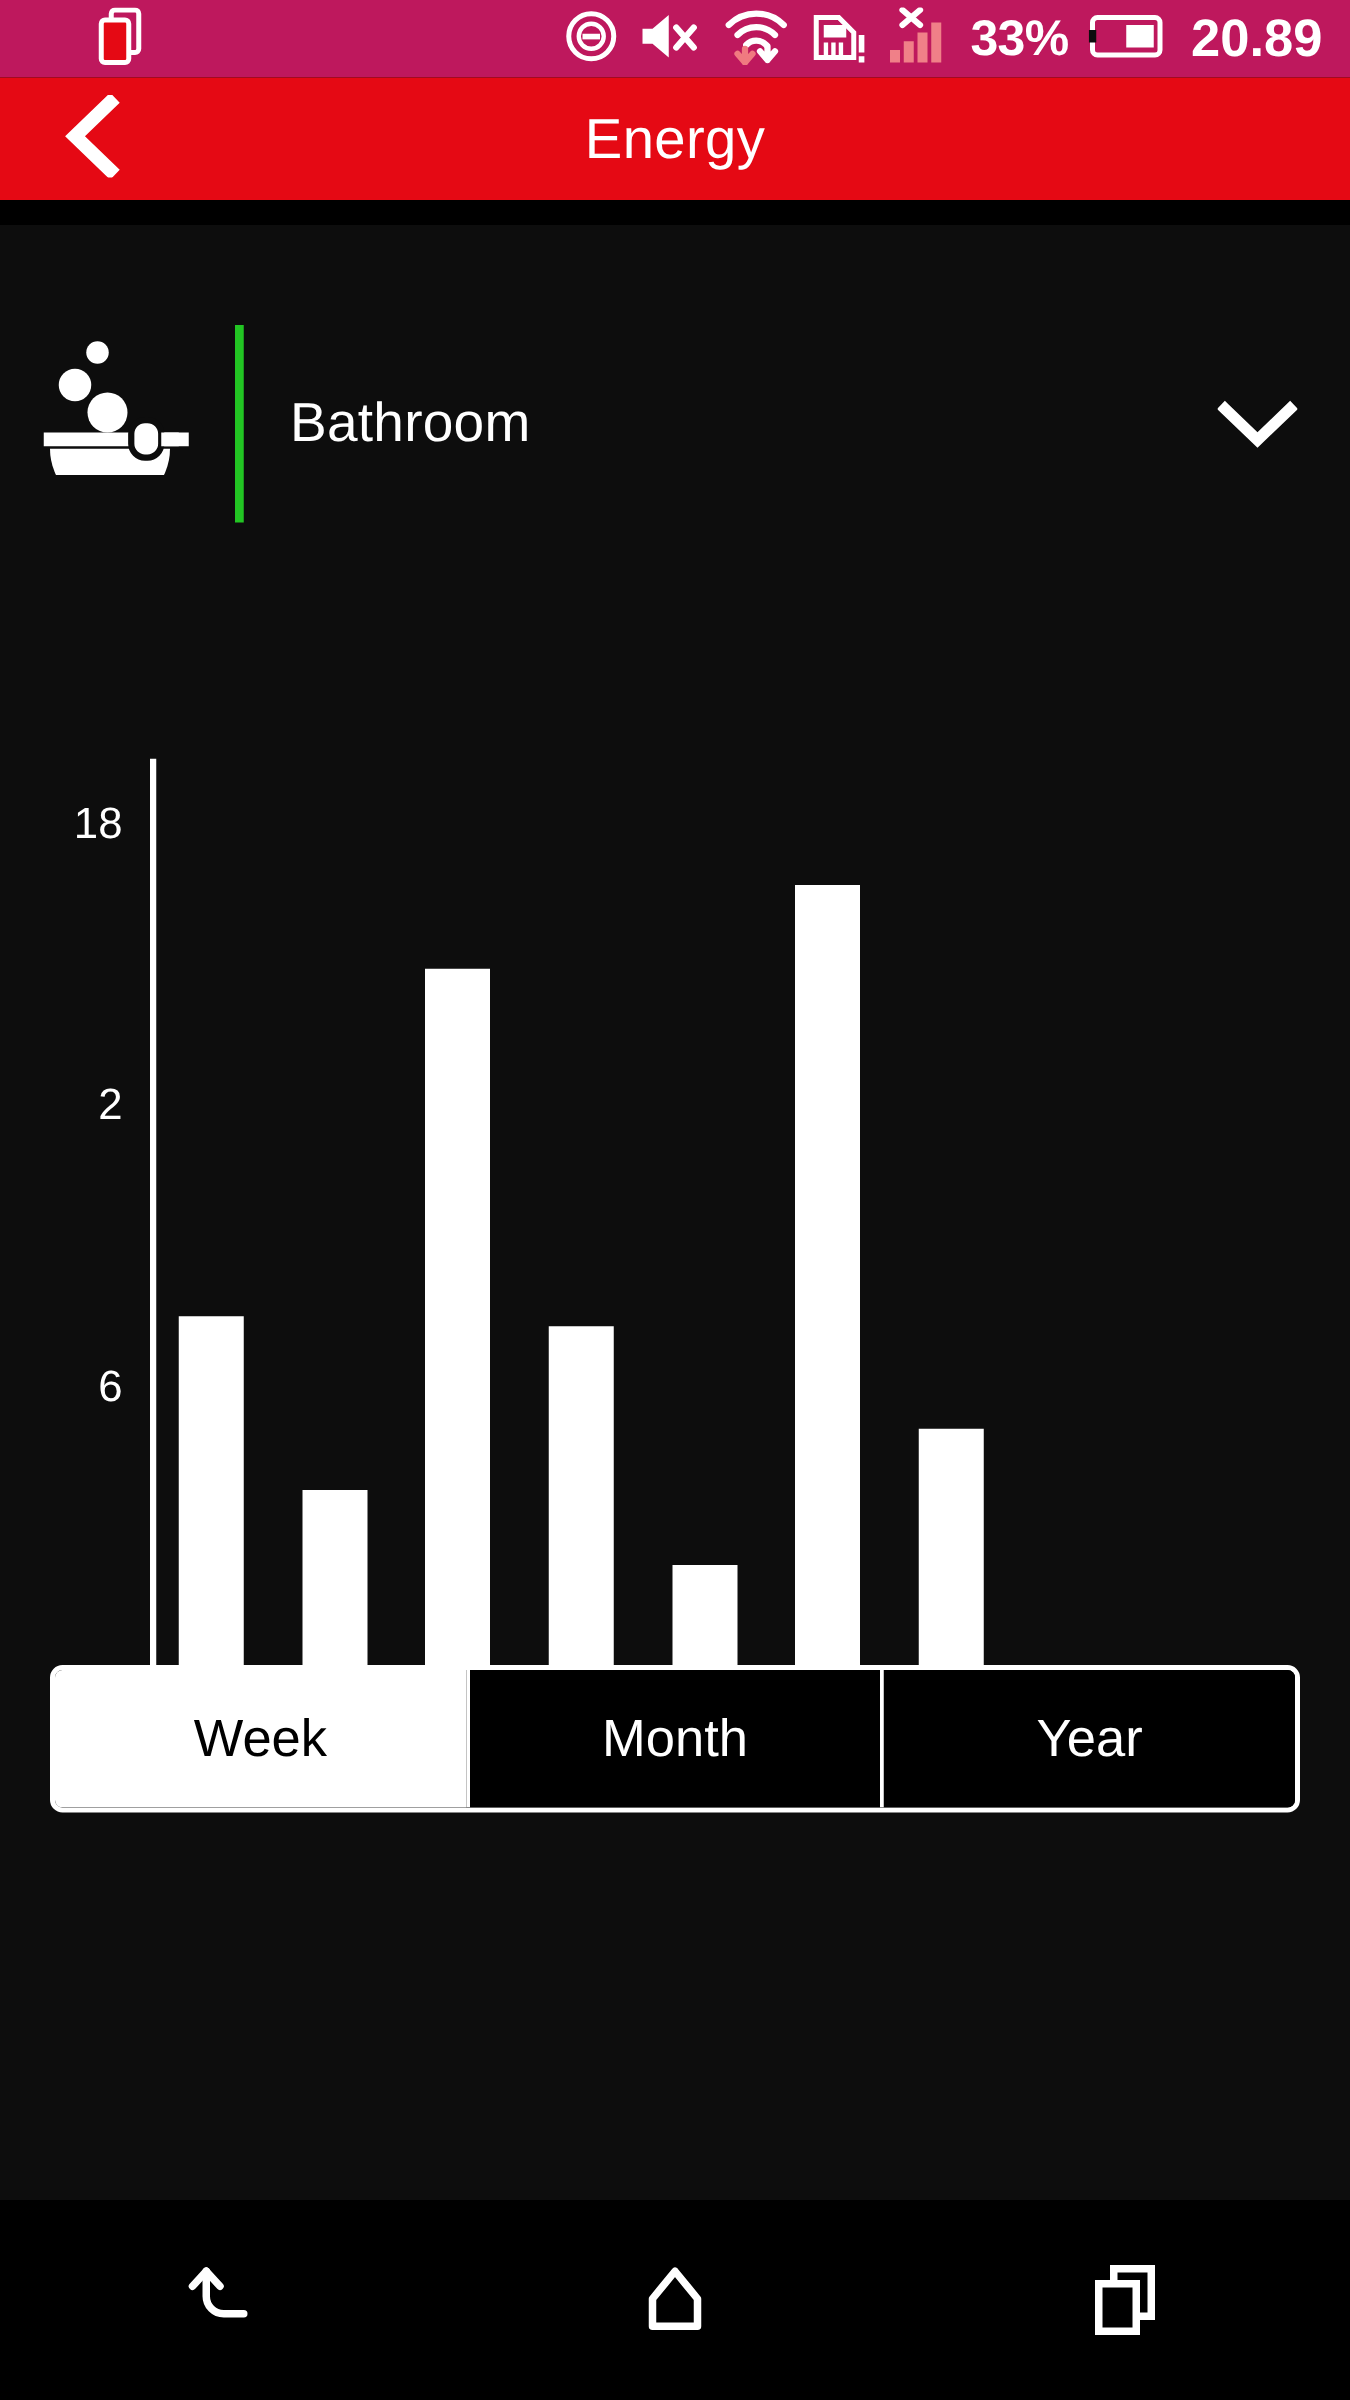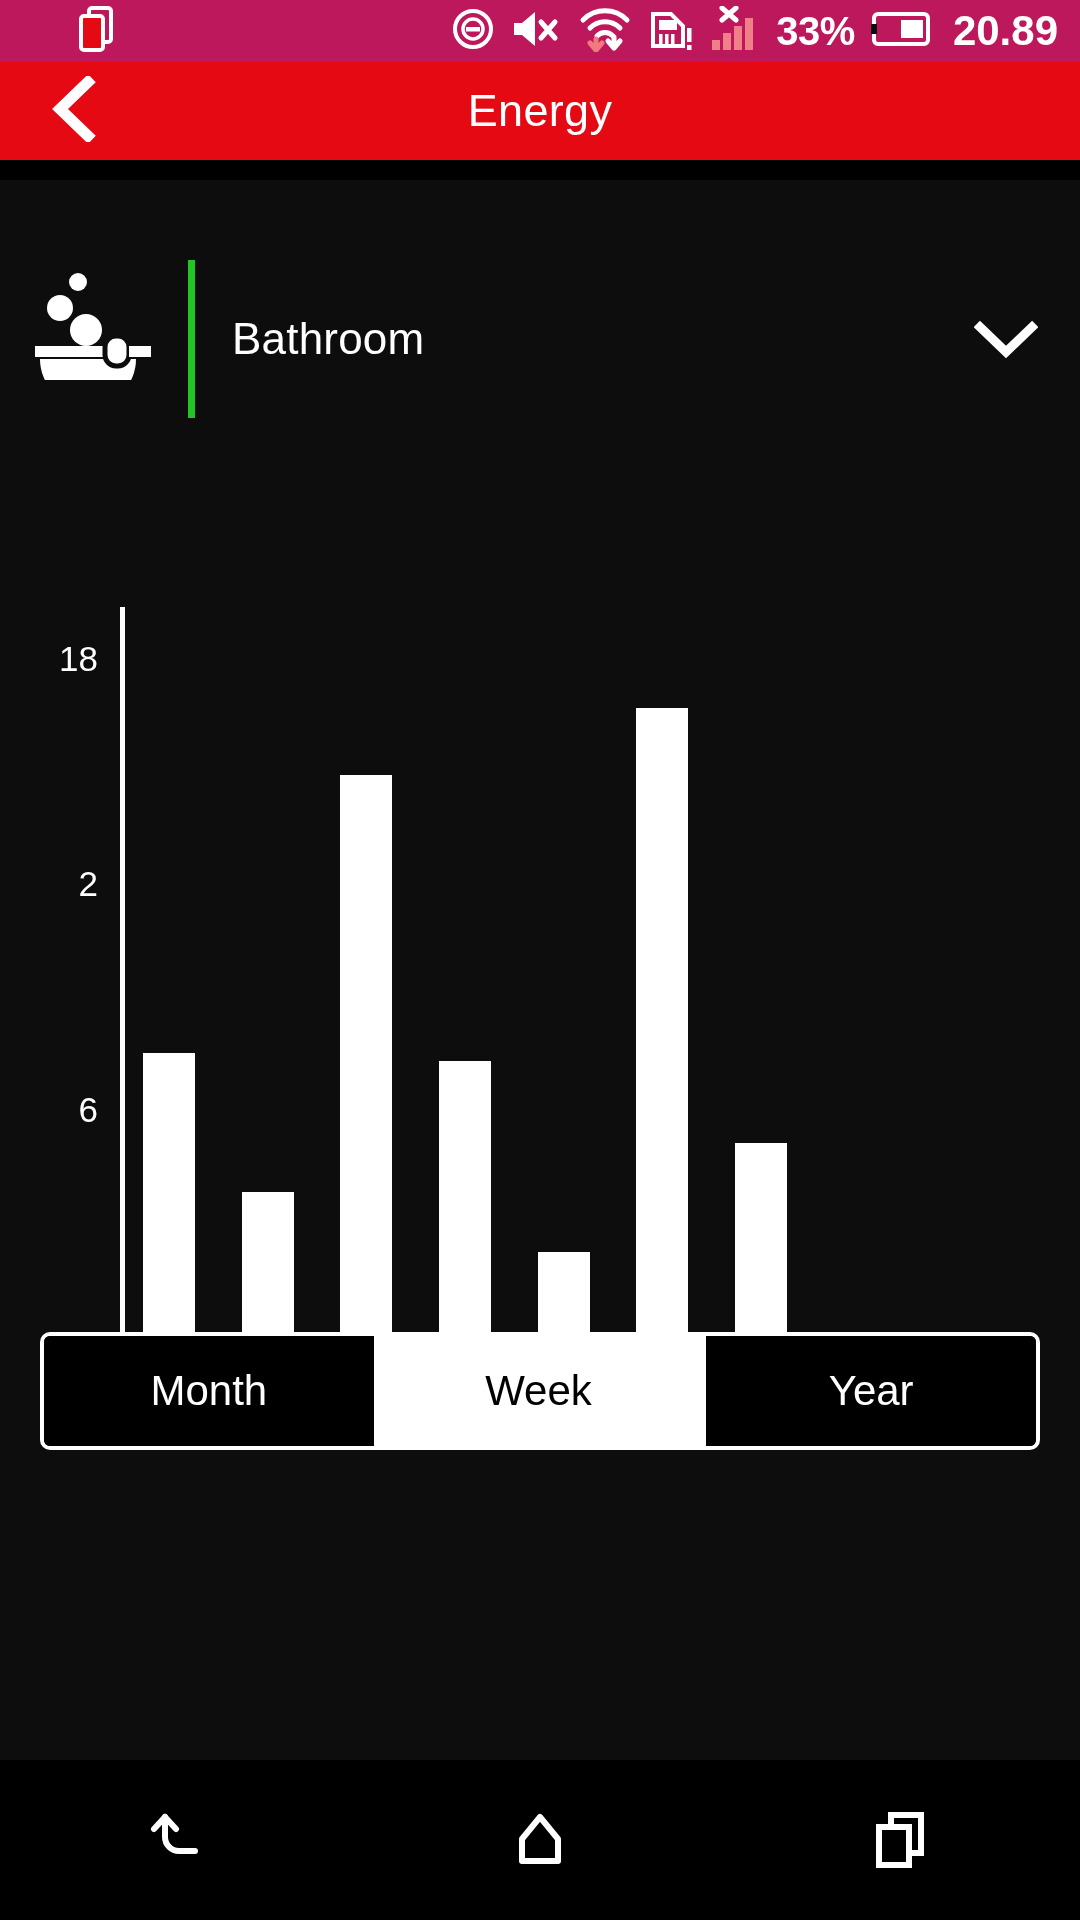--- a/index.html
+++ b/index.html
@@ -262,22 +262,22 @@
         <div class="xlabel" style="left: 147.857px;">Sat</div>
         <div class="xlabel" style="left: 246.429px;">Sun</div>
         <div class="xlabel" style="left: 345px;">Mon</div>
         <div class="xlabel" style="left: 443.571px;">Tue</div>
         <div class="xlabel" style="left: 542.143px;">Wed</div>
         <div class="xlabel" style="left: 640.714px;">Thu</div>
       </div>
   </div>
 
   <div id="seg">
+      <div class="seg-btn active">Week</div>
       <div class="seg-btn">Month</div>
-      <div class="seg-btn active">Week</div>
       <div class="seg-btn">Year</div>
     </div>
 
 </div>
 
 <div id="navbar">
   <div class="nav-btn">
     <span>
       <svg width="74" height="74" viewBox="0 0 74 74">
         <path d="M22 16 V36 a14 14 0 0 0 14 14 h16" fill="none" stroke="#fff" stroke-width="6" stroke-linecap="round"></path>

